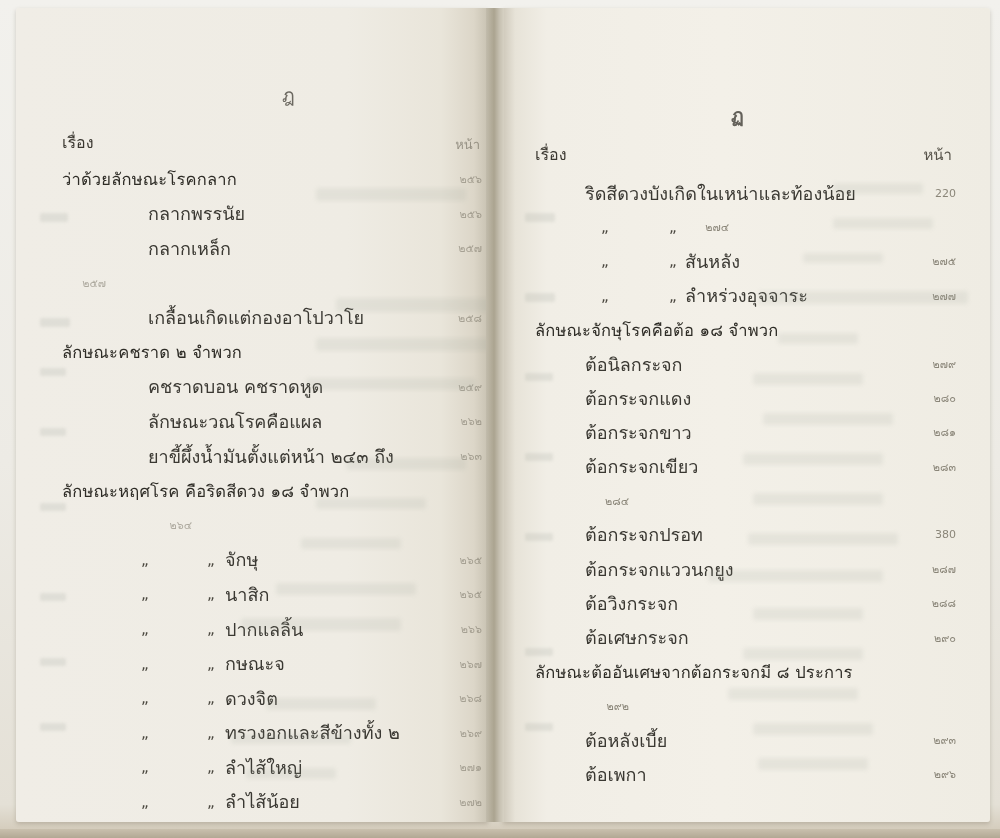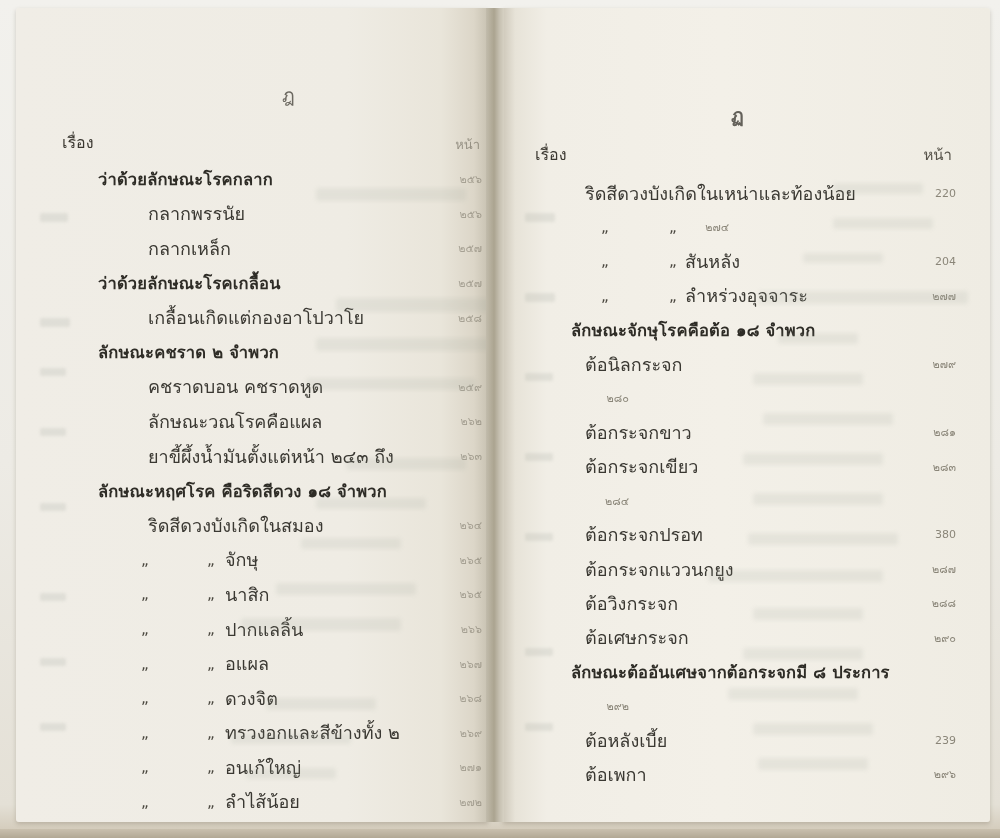--- a/index.html
+++ b/index.html
@@ -50,21 +50,21 @@
   .subject-h{font-size:16px;color:#3b3831;}
   .pagecol-h{font-size:13px;color:#55514486;}
   .page.right .pagecol-h{font-size:15px;color:#47433a;opacity:.9;}
   .entries{position:absolute;}
   .page.left .entries{left:46px;right:6px;top:154px;}
   .page.right .entries{left:32px;right:34px;top:168px;}
   .row{display:flex;align-items:center;position:relative;}
   .page.left .row{height:34.6px;}
   .page.right .row{height:34.2px;}
   .row .text{flex:1 1 auto;white-space:nowrap;overflow:hidden;}
-  .row.heading .text{font-weight:bold;font-size:16.5px;color:#2e2c26;letter-spacing:.2px;margin-left:36px;}
+  .row.heading .text{font-weight:normal;font-size:16.5px;color:#2e2c26;letter-spacing:.2px;}
   .row.item .text,.row.ditto .text{font-size:18px;color:#3a3832;}
   .page.left .row.item{padding-left:86px;gap:24px;}
   .page.left .row.ditto{padding-left:79px;}
   .page.right .row.item{padding-left:50px;}
   .page.right .row.ditto{padding-left:66px;}
   .ditto-mark{font-size:15px;color:#4a473f;flex:0 0 auto;}
   .page.left .ditto-mark.d1{width:66px;}
   .page.left .ditto-mark.d2{width:18px;}
   .page.right .ditto-mark.d1{width:68px;}
   .page.right .ditto-mark.d2{width:16px;}
@@ -102,21 +102,20 @@
       </div>
       <div class="row item">
         <span class="text">กลากพรรนัย</span>
         <span class="num">๒๕๖</span>
       </div>
       <div class="row item">
         <span class="text">กลากเหล็ก</span>
         <span class="num">๒๕๗</span>
       </div>
       <div class="row heading">
-        <span class="text">ว่าด้วยลักษณะโรคเกลื้อน</span>
         <span class="num">๒๕๗</span>
       </div>
       <div class="row item">
         <span class="text">เกลื้อนเกิดแต่กองอาโปวาโย</span>
         <span class="num">๒๕๘</span>
       </div>
       <div class="row heading">
         <span class="text">ลักษณะคชราด ๒ จำพวก</span>
         <span class="num"></span>
       </div>
@@ -130,21 +129,20 @@
       </div>
       <div class="row item">
         <span class="text">ยาขี้ผึ้งน้ำมันตั้งแต่หน้า ๒๔๓ ถึง</span>
         <span class="num">๒๖๓</span>
       </div>
       <div class="row heading">
         <span class="text">ลักษณะหฤศโรค  คือริดสีดวง ๑๘ จำพวก</span>
         <span class="num"></span>
       </div>
       <div class="row item">
-        <span class="text">ริดสีดวงบังเกิดในสมอง</span>
         <span class="num">๒๖๔</span>
       </div>
       <div class="row ditto">
         <span class="ditto-mark d1">„</span>
         <span class="ditto-mark d2">„</span>
         <span class="text">จักษุ</span>
         <span class="num">๒๖๕</span>
       </div>
       <div class="row ditto">
         <span class="ditto-mark d1">„</span>
@@ -154,39 +152,39 @@
       </div>
       <div class="row ditto">
         <span class="ditto-mark d1">„</span>
         <span class="ditto-mark d2">„</span>
         <span class="text">ปากแลลิ้น</span>
         <span class="num">๒๖๖</span>
       </div>
       <div class="row ditto">
         <span class="ditto-mark d1">„</span>
         <span class="ditto-mark d2">„</span>
-        <span class="text">อแผล</span>
+        <span class="text">กษณะจ</span>
         <span class="num">๒๖๗</span>
       </div>
       <div class="row ditto">
         <span class="ditto-mark d1">„</span>
         <span class="ditto-mark d2">„</span>
         <span class="text">ดวงจิต</span>
         <span class="num">๒๖๘</span>
       </div>
       <div class="row ditto">
         <span class="ditto-mark d1">„</span>
         <span class="ditto-mark d2">„</span>
         <span class="text">ทรวงอกและสีข้างทั้ง ๒</span>
         <span class="num">๒๖๙</span>
       </div>
       <div class="row ditto">
         <span class="ditto-mark d1">„</span>
         <span class="ditto-mark d2">„</span>
-        <span class="text">อนเก้ใหญ่</span>
+        <span class="text">ลำไส้ใหญ่</span>
         <span class="num">๒๗๑</span>
       </div>
       <div class="row ditto">
         <span class="ditto-mark d1">„</span>
         <span class="ditto-mark d2">„</span>
         <span class="text">ลำไส้น้อย</span>
         <span class="num">๒๗๒</span>
       </div>
     </div>
 <div class="smudge" style="opacity: 0.14; left: 300px; top: 180px; width: 150px; height: 13px;"></div>
@@ -224,37 +222,38 @@
       </div>
       <div class="row ditto">
         <span class="ditto-mark d1">„</span>
         <span class="ditto-mark d2">„</span>
         <span class="num">๒๗๔</span>
       </div>
       <div class="row ditto">
         <span class="ditto-mark d1">„</span>
         <span class="ditto-mark d2">„</span>
         <span class="text">สันหลัง</span>
-        <span class="num">204</span>
+        <span class="num">๒๗๕</span>
       </div>
       <div class="row ditto">
         <span class="ditto-mark d1">„</span>
         <span class="ditto-mark d2">„</span>
         <span class="text">ลำหร่วงอุจจาระ</span>
         <span class="num">๒๗๗</span>
       </div>
       <div class="row heading">
         <span class="text">ลักษณะจักษุโรคคือต้อ ๑๘ จำพวก</span>
         <span class="num"></span>
       </div>
       <div class="row item">
         <span class="text">ต้อนิลกระจก</span>
         <span class="num">๒๗๙</span>
       </div>
       <div class="row item">
+        <span class="text">ต้อกระจกแดง</span>
         <span class="num">๒๘๐</span>
       </div>
       <div class="row item">
         <span class="text">ต้อกระจกขาว</span>
         <span class="num">๒๘๑</span>
       </div>
       <div class="row item">
         <span class="text">ต้อกระจกเขียว</span>
         <span class="num">๒๘๓</span>
       </div>
@@ -279,21 +278,21 @@
       </div>
       <div class="row heading">
         <span class="text">ลักษณะต้ออันเศษจากต้อกระจกมี ๘ ประการ</span>
         <span class="num"></span>
       </div>
       <div class="row item">
         <span class="num">๒๙๒</span>
       </div>
       <div class="row item">
         <span class="text">ต้อหลังเบี้ย</span>
-        <span class="num">239</span>
+        <span class="num">๒๙๓</span>
       </div>
       <div class="row item">
         <span class="text">ต้อเพกา</span>
         <span class="num">๒๙๖</span>
       </div>
     </div>
 <div class="smudge" style="opacity: 0.14; left: 330px; top: 175px; width: 90px; height: 11px;"></div>
     <div class="smudge" style="opacity: 0.14; left: 330px; top: 210px; width: 100px; height: 11px;"></div>
     <div class="smudge" style="opacity: 0.14; left: 300px; top: 245px; width: 80px; height: 10px;"></div>
     <div class="smudge" style="opacity: 0.14; left: 255px; top: 283px; width: 210px; height: 13px;"></div>

